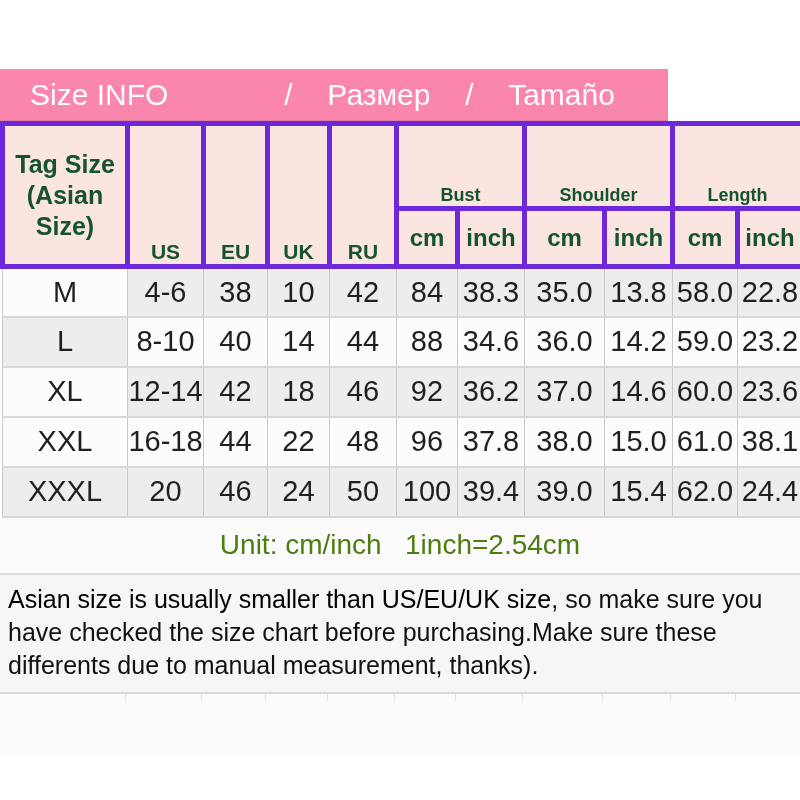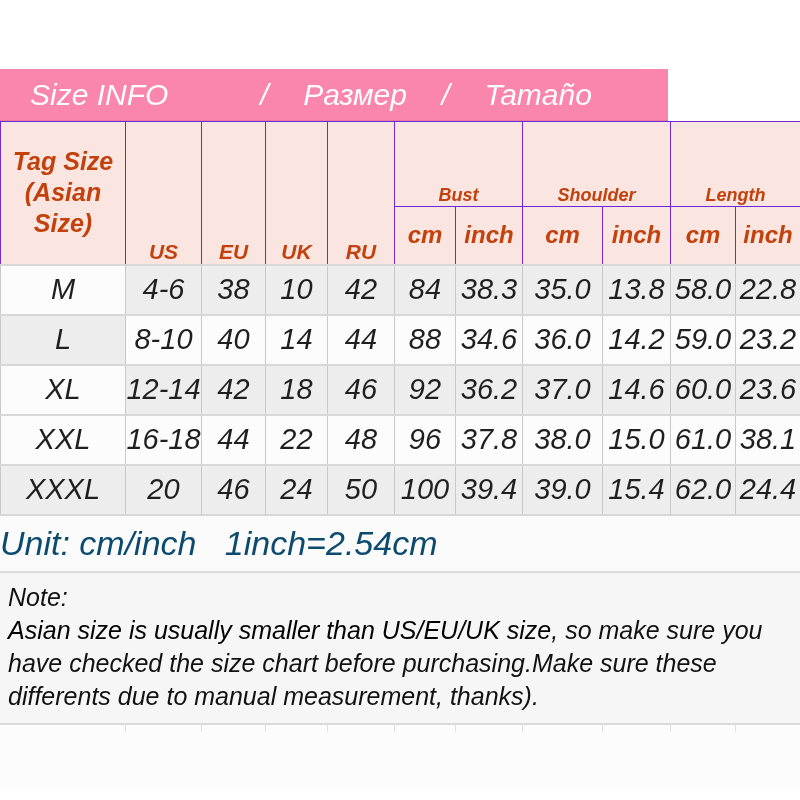--- a/index.html
+++ b/index.html
@@ -1,41 +1,41 @@
 <!DOCTYPE html>
 <html><head>
 <meta charset="utf-8">
 <style>
   html,body{margin:0;padding:0;background:#ffffff;}
   body{width:800px;height:800px;overflow:hidden;font-family:"Liberation Sans",sans-serif;-webkit-font-smoothing:antialiased;}
-  .page{width:800px;height:800px;position:relative;background:#ffffff;font-style:italic;}
+  .page{width:800px;height:800px;position:relative;background:#ffffff;}
 
   
   .top-space{height:69px;background:#ffffff;}
   .titlebar{width:668px;height:51px;background:#fa86ae;display:flex;align-items:center;color:#fffdfd;font-size:30px;border-bottom:1px solid #e2799e;}
   .titlebar .t-left{margin-left:30px;}
-  .titlebar .t-right{margin-left:92px;word-spacing:9px;white-space:pre;}
+  .titlebar .t-right{margin-left:116px;word-spacing:9px;white-space:pre;}
 
   
   table.size-table{border-collapse:collapse;table-layout:fixed;width:800px;}
   table.size-table th,table.size-table td{padding:0;text-align:center;overflow:hidden;}
-  th.hcell{background:#fbe5e1;border:1px solid #6d28d9;color:#c2410c;font-weight:bold;}
+  th.hcell{background:#fbe5e1;border:5px solid #6d28d9;color:#14532d;font-weight:bold;}
   th.tag{font-size:25px;line-height:31px;vertical-align:middle;}
   th.sys{font-size:21px;vertical-align:bottom;padding-bottom:12px;}
   th.meas{font-size:18px;vertical-align:bottom;padding-bottom:8px;}
   th.unit{font-size:24px;vertical-align:middle;}
   tr.hrow1{height:85px;}
   tr.hrow2{height:58px;padding-left:17px;}
   tr.drow{height:50px;}
   td.dcell{font-size:29px;color:#1f1f1f;border-left:1px solid #c9c9c9;border-right:1px solid #c9c9c9;border-top:2px solid #d8d8d8;border-bottom:2px solid #d8d8d8;vertical-align:middle;}
   .w{background:#fcfcfc;}
   .g{background:#ededed;}
 
   
-  .unit-row{height:55px;background:#fbfbfb;border-bottom:2px solid #dcdcdc;display:flex;align-items:center;font-size:34px;color:#0c4a6e;white-space:pre;}
+  .unit-row{height:55px;background:#fbfbfb;border-bottom:2px solid #dcdcdc;display:flex;align-items:center;justify-content:center;font-size:28px;color:#4d7c0f;white-space:pre;}
 
   
   .note{background:#f6f6f6;border-bottom:2px solid #d9d9d9;padding:8px 8px 10px 8px;font-size:25px;line-height:33px;color:#111;}
   .note .red{color:#000000;}
 
   
   .bottom-strip{position:relative;height:63px;background:#fcfcfc;}
   .bottom-strip .tick{position:absolute;top:0;width:1px;height:7px;background:#e0e0e0;}
 </style>
 </head>
@@ -150,21 +150,20 @@
       <td class="dcell g">24.4</td>
     </tr>
   </tbody>
     </table>
 
   <div class="unit-row">
     <span style="white-space:pre;">Unit: cm/inch   1inch=2.54cm</span>
   </div>
 
   <div class="note">
-    <div>Note:</div>
     <div><span class="red">Asian size is usually smaller than US/EU/UK size</span><span>, so make sure you</span></div>
     <div><span>have checked the size chart before purchasing.Make sure these</span></div>
     <div><span>differents due to manual measurement, thanks).</span></div>
   </div>
 
   <div class="bottom-strip">
     <div class="tick" style="left:125px"></div>
     <div class="tick" style="left:201px"></div>
     <div class="tick" style="left:265px"></div>
     <div class="tick" style="left:327px"></div>

